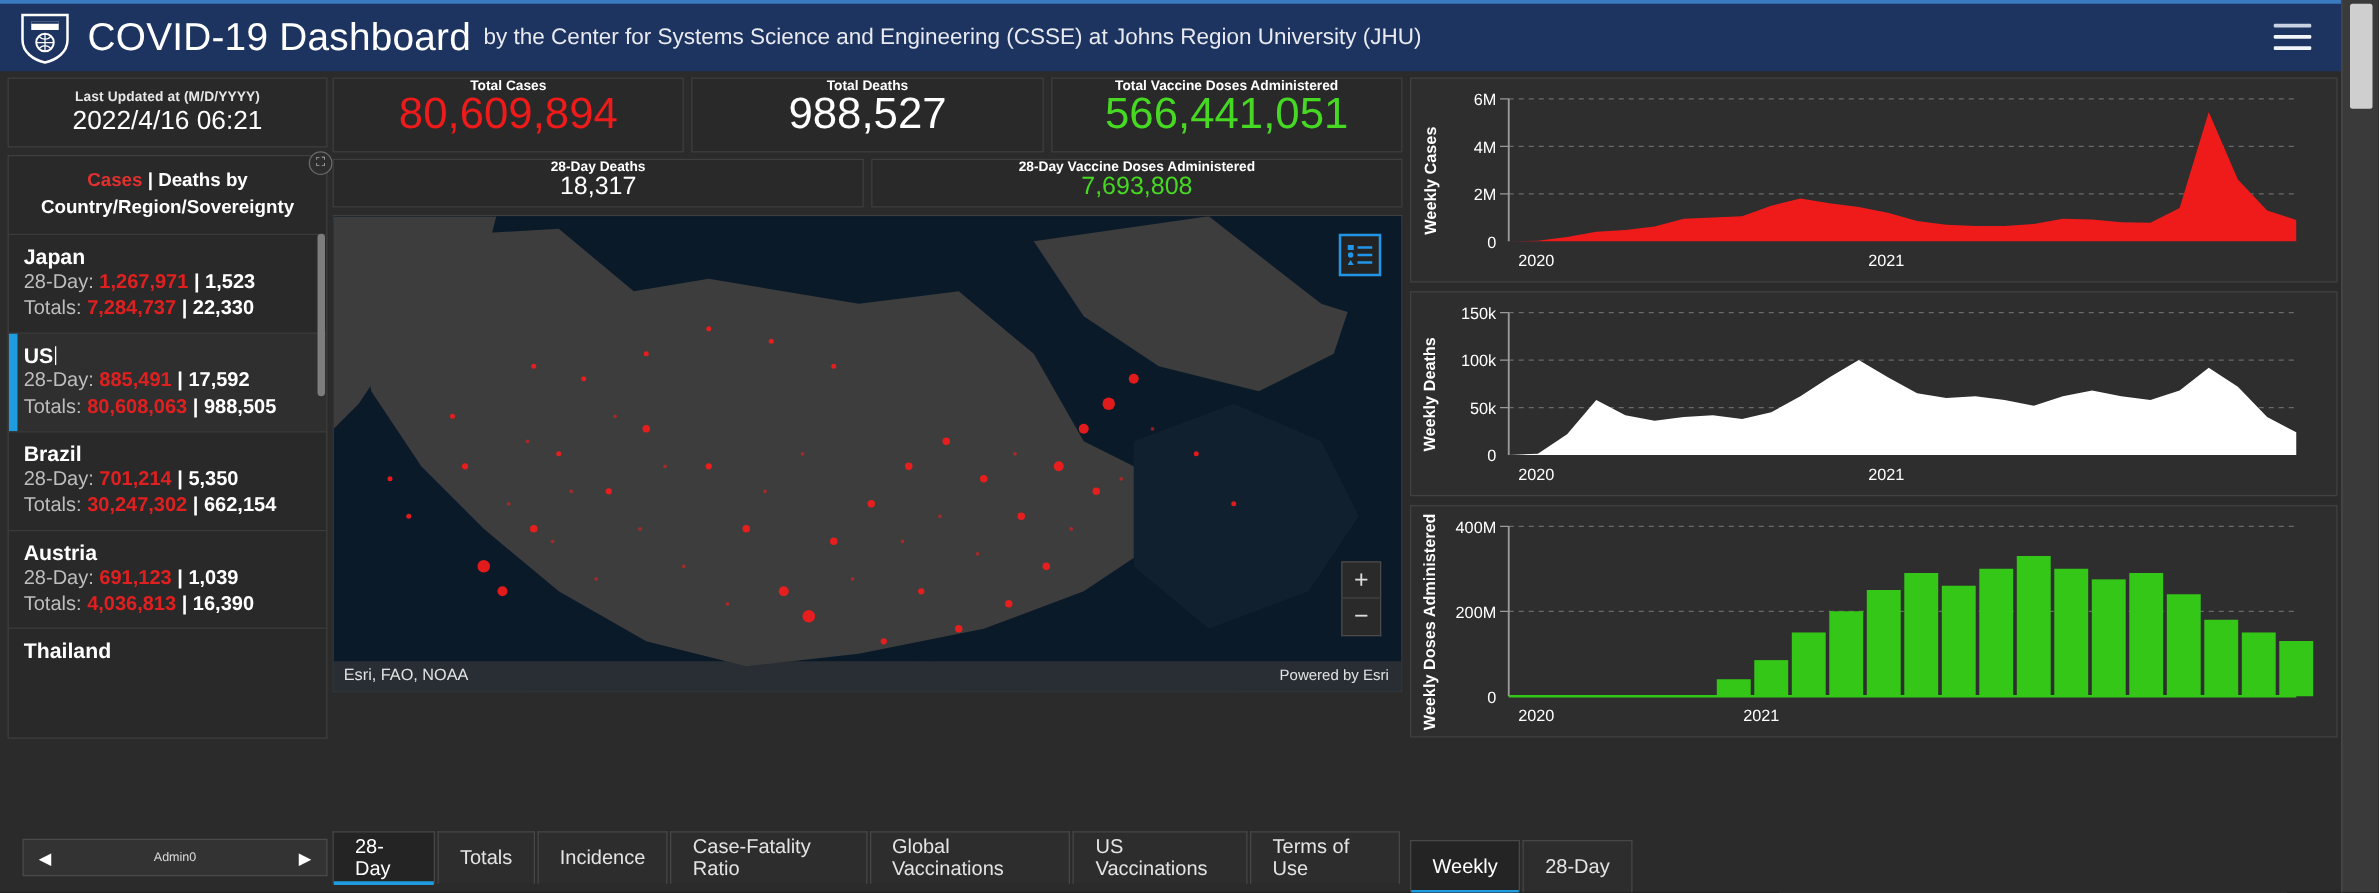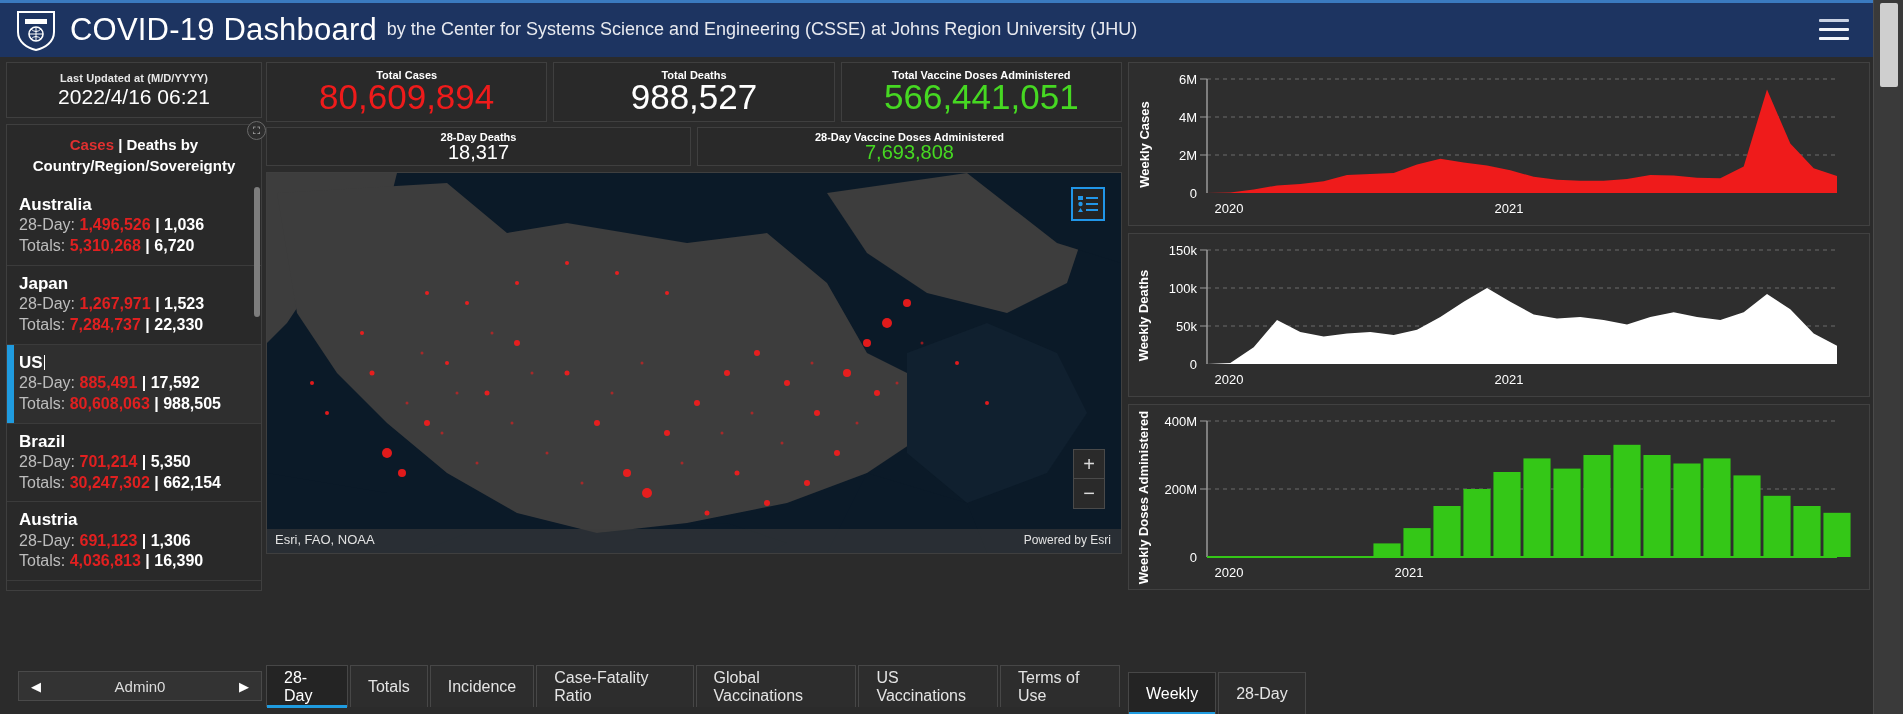--- a/index.html
+++ b/index.html
@@ -64,34 +64,34 @@
   .row-line .sep { color: #ffffff; font-weight: 700; }
 
   .list-vscroll { position: absolute; right: 1px; top: 62px; width: 6px; bottom: 2px;
                   background: transparent; }
   .list-vscroll .thumb { position: absolute; left: 0; top: 0; width: 6px; height: 130px;
                          background: #7d7d7d; border-radius: 3px; }
 
   .admin-bar { position: absolute; left: 12px; bottom: 6px; width: 244px; height: 30px;
                background: #333333; border: 1px solid #4a4a4a; display: flex;
                align-items: center; justify-content: space-between; padding: 0 12px; }
-  .admin-bar .lbl { color: #dcdcdc; font-size: 15px; }
+  .admin-bar .lbl { color: #dcdcdc; font-size: 10px; }
   .admin-bar .arw { color: #ffffff; font-size: 13px; }
 
   .expand-btn { position: absolute; left: 247px; top: 121px; width: 19px; height: 19px;
                 border-radius: 50%; background: #2d2d2d; border: 1px solid #6a6a6a;
                 color: #cfcfcf; font-size: 10px; display: flex; align-items: center;
                 justify-content: center; z-index: 6; }
 
   
   .center { position: absolute; left: 266px; top: 62px; width: 856px; height: 645px; }
   .stat-row { display: flex; gap: 6px; }
   .stat-card { flex: 1; background: #292929; border: 1px solid #3f3f3f;
                display: flex; flex-direction: column; align-items: center;
-               justify-content: center; }
+               }
   .stat-card.big { height: 60px; }
   .stat-card.small { height: 39px; }
   .stat-label { font-size: 11px; font-weight: 700; color: #ffffff; }
   .stat-label.sm { font-size: 11px; }
   .stat-value { font-size: 35px; font-weight: 400; line-height: 1.05; margin-top: -2px; }
   .stat-value.sm { font-size: 20px; margin-top: -1px; }
   .c-red { color: #ef1b1b; }
   .c-white { color: #ffffff; }
   .c-green { color: #46d822; }
   .stat-row.second { margin-top: 5px; }
@@ -167,35 +167,20 @@
       <div class="updated-label">Last Updated at (M/D/YYYY)</div>
       <div class="updated-value">2022/4/16 06:21</div>
     </div>
 
     <div class="panel list-card">
       <div class="list-head">
         <span class="r">Cases</span><span class="w"> | </span><span class="w">Deaths by</span>
         <div class="w">Country/Region/Sovereignty</div>
       </div>
       <div class="list-scroll">
-        <div class="row" style="border-top:none;">
-          <div class="row-name">Australia</div>
-          <div class="row-line">
-            <span>28-Day:</span>
-            <span class="num-c">1,496,526</span>
-            <span class="sep">|</span>
-            <span class="num-d">1,036</span>
-          </div>
-          <div class="row-line">
-            <span>Totals:</span>
-            <span class="num-c">5,310,268</span>
-            <span class="sep">|</span>
-            <span class="num-d">6,720</span>
-          </div>
-        </div>
 
         <div class="row">
           <div class="row-name">Japan</div>
           <div class="row-line">
             <span>28-Day:</span>
             <span class="num-c">1,267,971</span>
             <span class="sep">|</span>
             <span class="num-d">1,523</span>
           </div>
           <div class="row-line">
@@ -237,21 +222,21 @@
             <span class="num-d">662,154</span>
           </div>
         </div>
 
         <div class="row">
           <div class="row-name">Austria</div>
           <div class="row-line">
             <span>28-Day:</span>
             <span class="num-c">691,123</span>
             <span class="sep">|</span>
-            <span class="num-d">1,306</span>
+            <span class="num-d">1,039</span>
           </div>
           <div class="row-line">
             <span>Totals:</span>
             <span class="num-c">4,036,813</span>
             <span class="sep">|</span>
             <span class="num-d">16,390</span>
           </div>
         </div>
 
         <div class="row">

